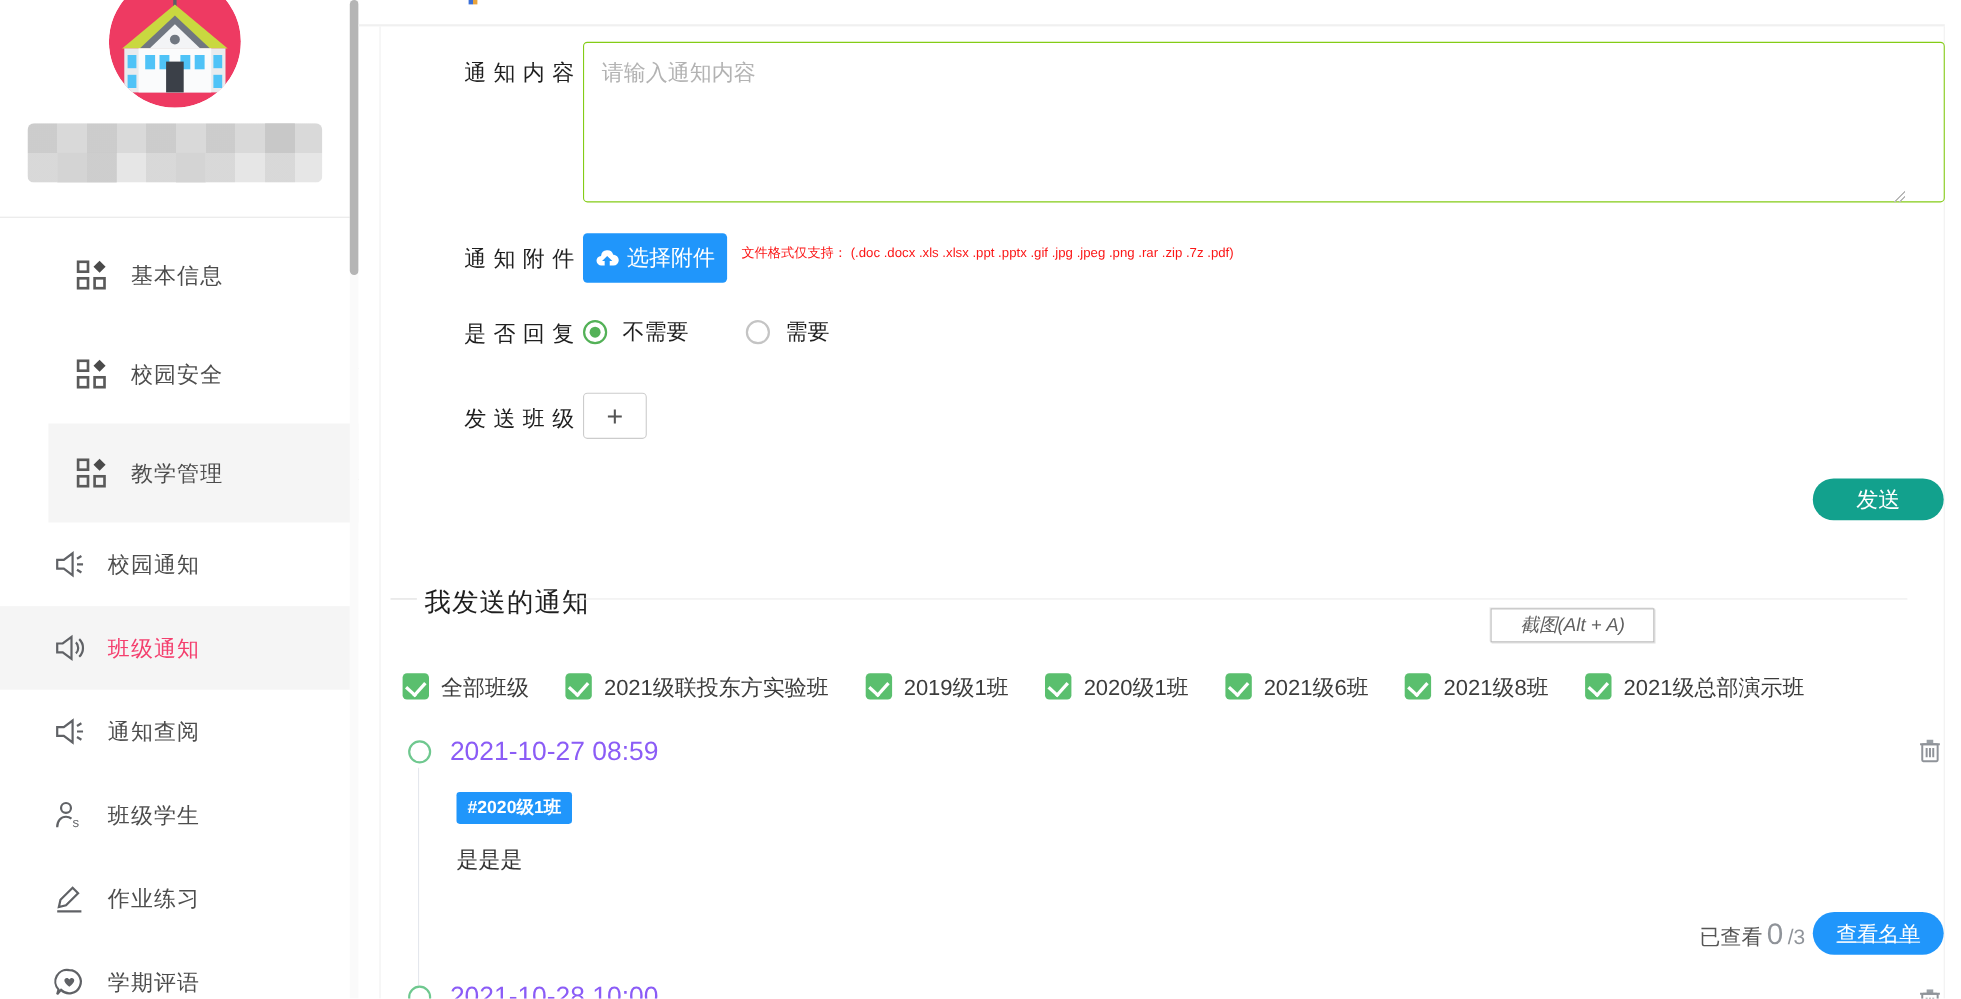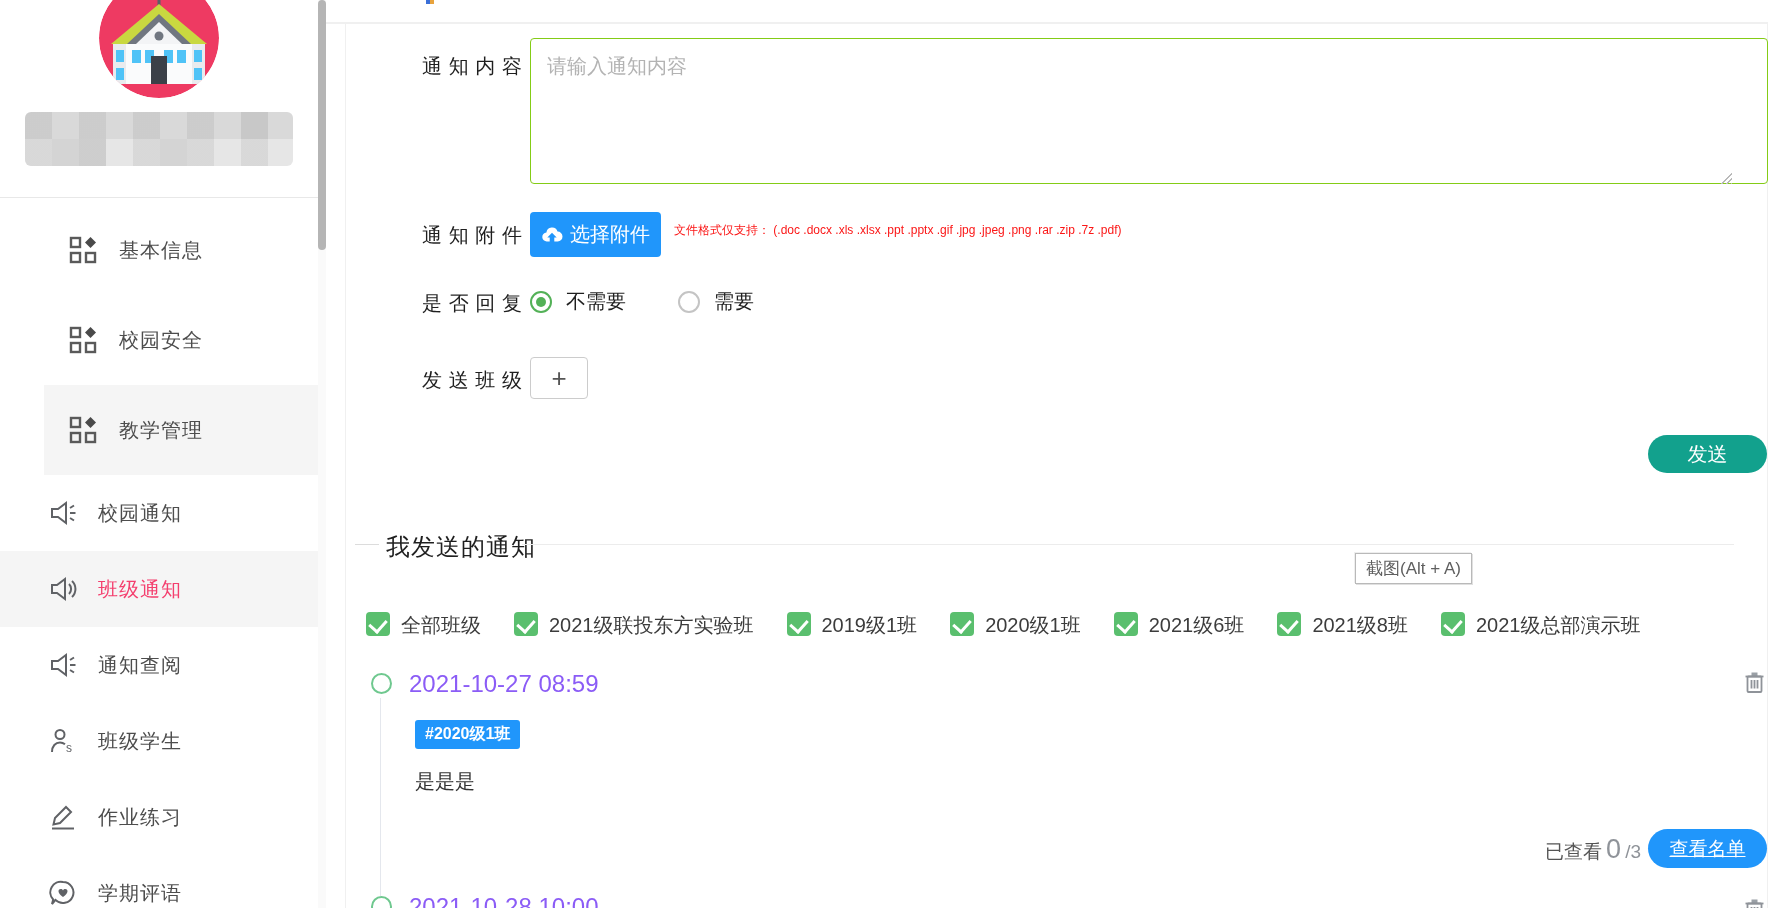--- a/index.html
+++ b/index.html
@@ -78,23 +78,23 @@
   .sec-title{position:absolute;left:60px;top:531px;font-size:24px;color:#1f1f1f;letter-spacing:1px;}
   .sec-divider-r{position:absolute;left:196px;top:544px;width:1212px;height:1px;background:#ececec;}
 
   .filters{position:absolute;left:40px;top:612px;display:flex;align-items:center;gap:33px;}
   .filter{display:flex;align-items:flex-start;gap:11px;cursor:pointer;}
   .checkbox{width:24px;height:24px;border-radius:4px;background:#5abf6e;position:relative;flex:none;}
   .checkbox::after{content:"";position:absolute;left:6px;top:4px;width:9px;height:13px;
     border:solid #fff;border-width:0 3px 3px 0;transform:rotate(42deg);}
   .filter-label{font-size:20px;color:#3c3c3c;white-space:nowrap;}
 
-  .tooltip{position:absolute;left:1029px;top:553px;padding:3px 10px;background:#fff;
+  .tooltip{position:absolute;left:1029px;top:553px;padding:3px 26px;background:#fff;
     border:1px solid #b9b9b9;box-shadow:1px 1px 0 0 #e0e0e0, -1px -1px 0 0 #eee;
-    font-size:17px;color:#5f5f5f;white-space:nowrap;}
+    font-size:17px;color:#5f5f5f;white-space:nowrap;font-style:italic;}
 
   .timeline{position:absolute;left:54px;top:698px;width:1px;height:198px;background:#e4e7ed;}
   .tl-circle{position:absolute;width:21px;height:21px;border-radius:50%;background:#fff;
     border:2px solid #6fc88f;box-sizing:border-box;}
   .notif-date{position:absolute;left:83px;font-size:24px;color:#8b5cf6;}
   .notif-tag{position:absolute;left:89px;top:720px;background:#2096fb;color:#fff;border-radius:3px;
     padding:4px 10px;font-size:16px;font-weight:bold;}
   .notif-content{position:absolute;left:89px;top:768px;font-size:20px;color:#333;}
   .trash{position:absolute;left:1416px;cursor:pointer;}
   .viewed{position:absolute;left:1100px;top:834px;width:215px;display:flex;align-items:baseline;

